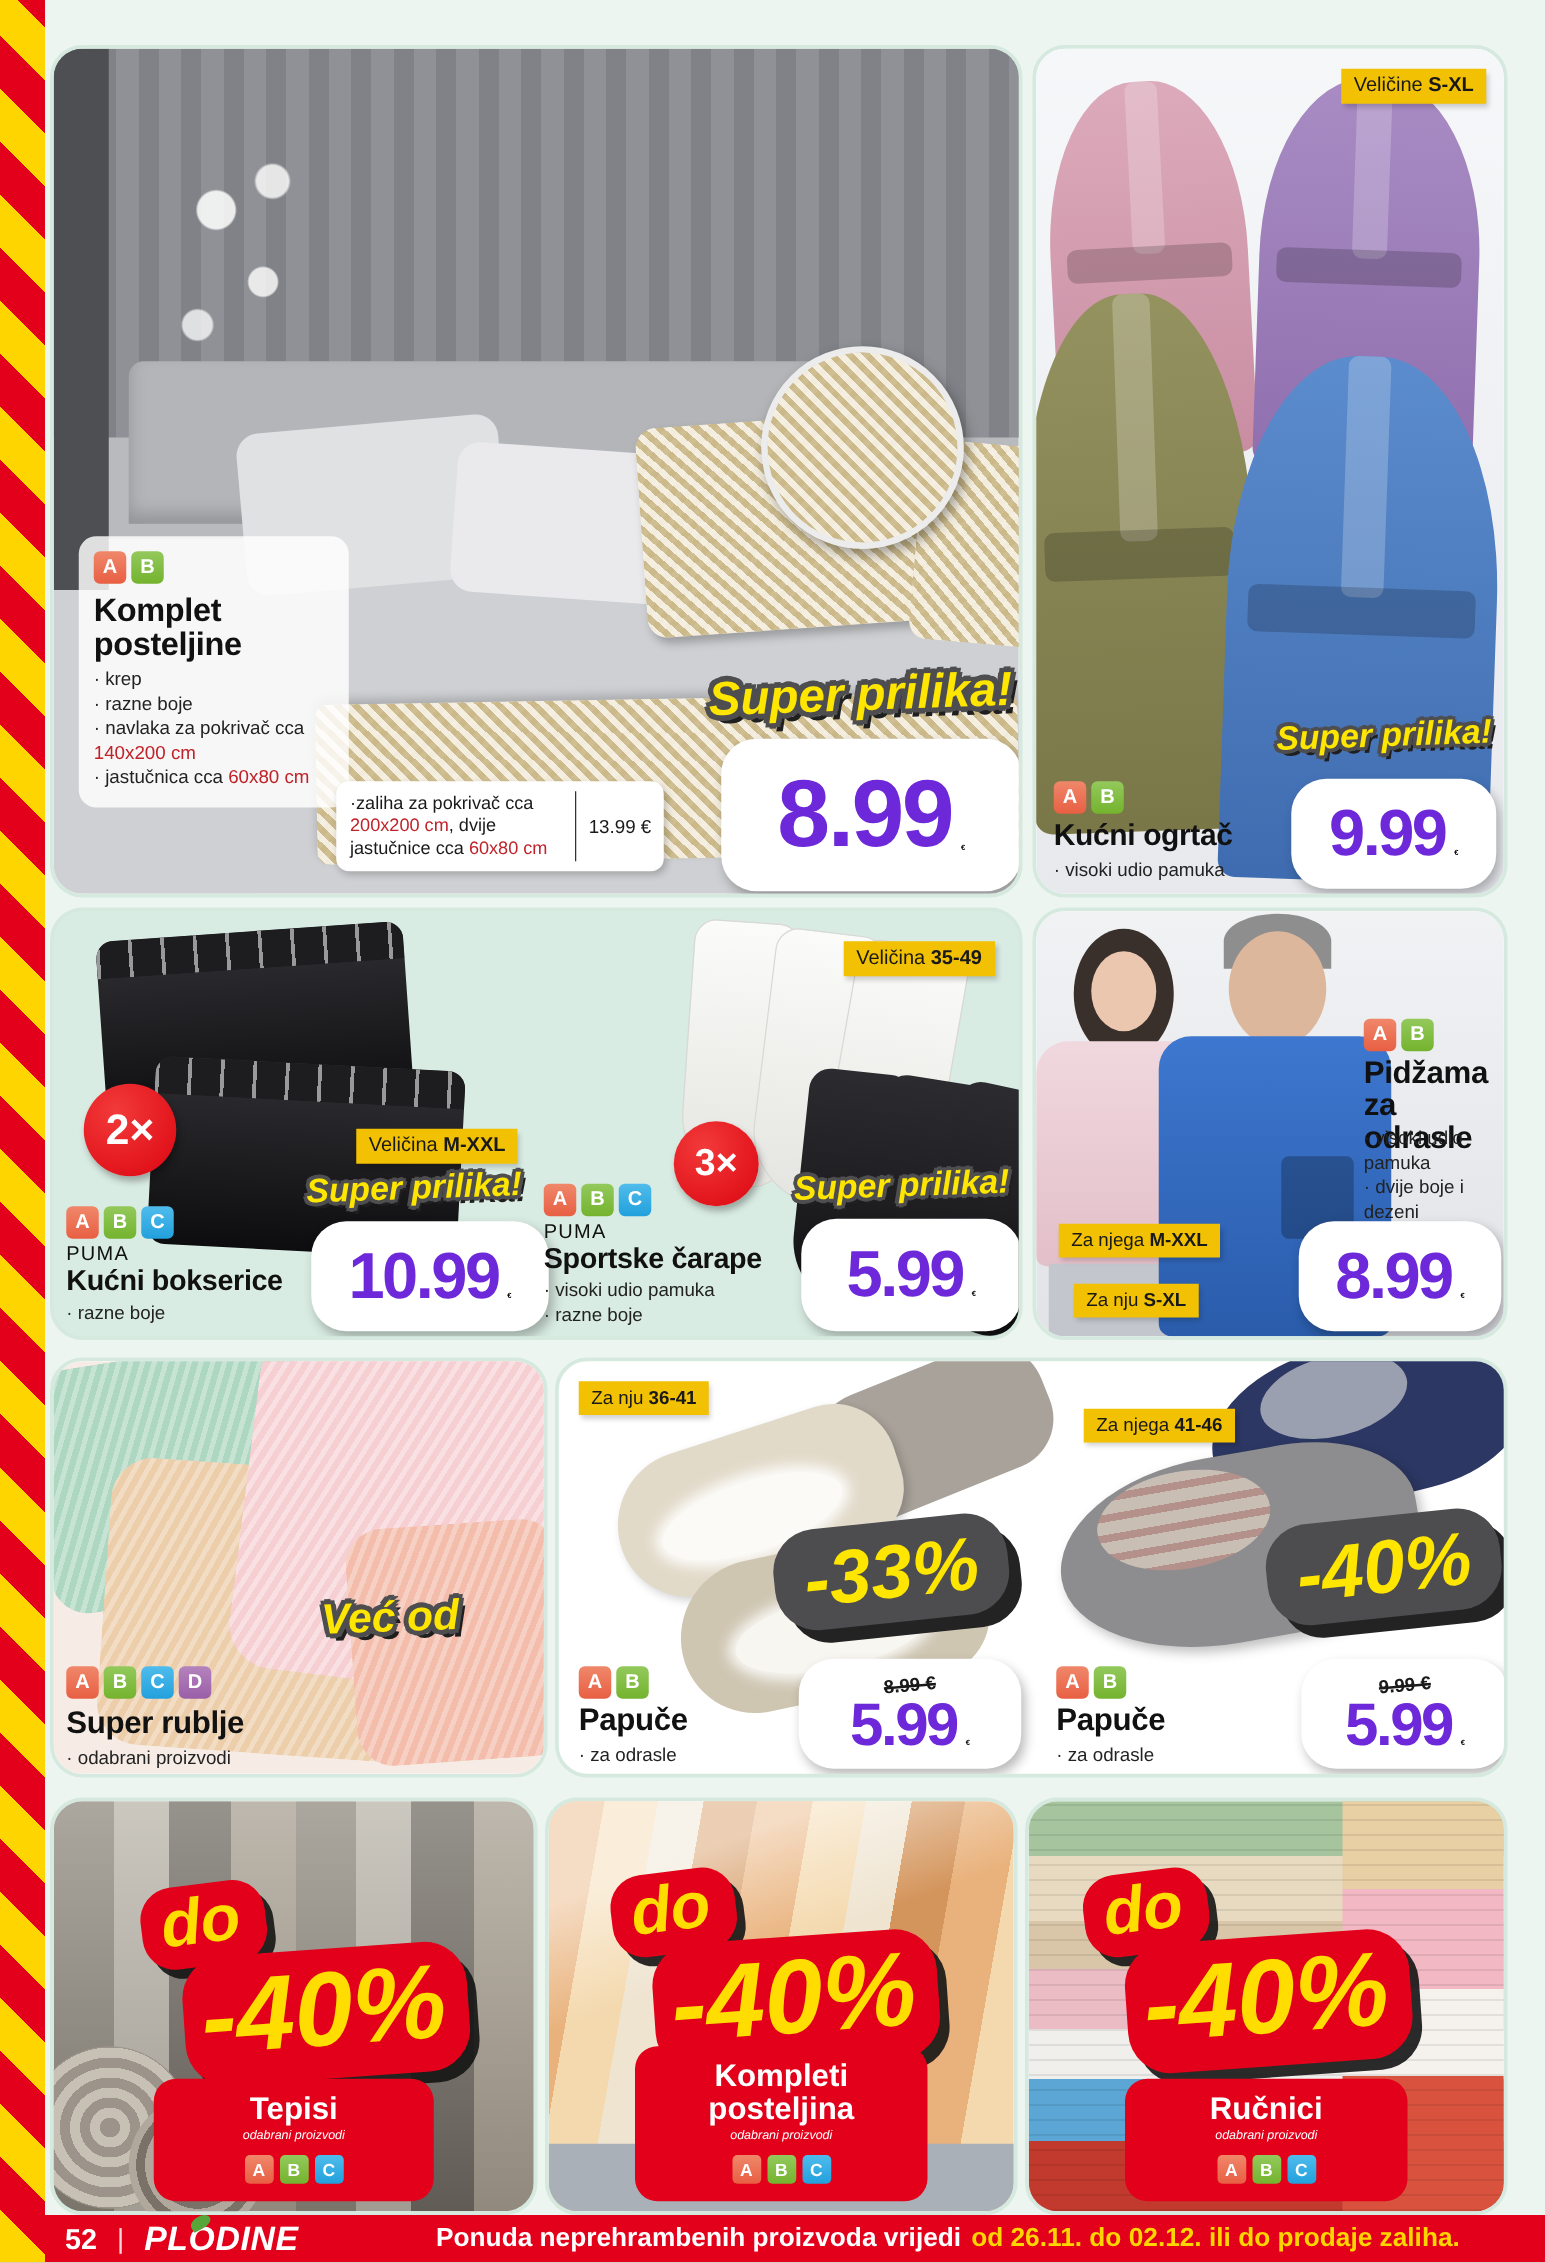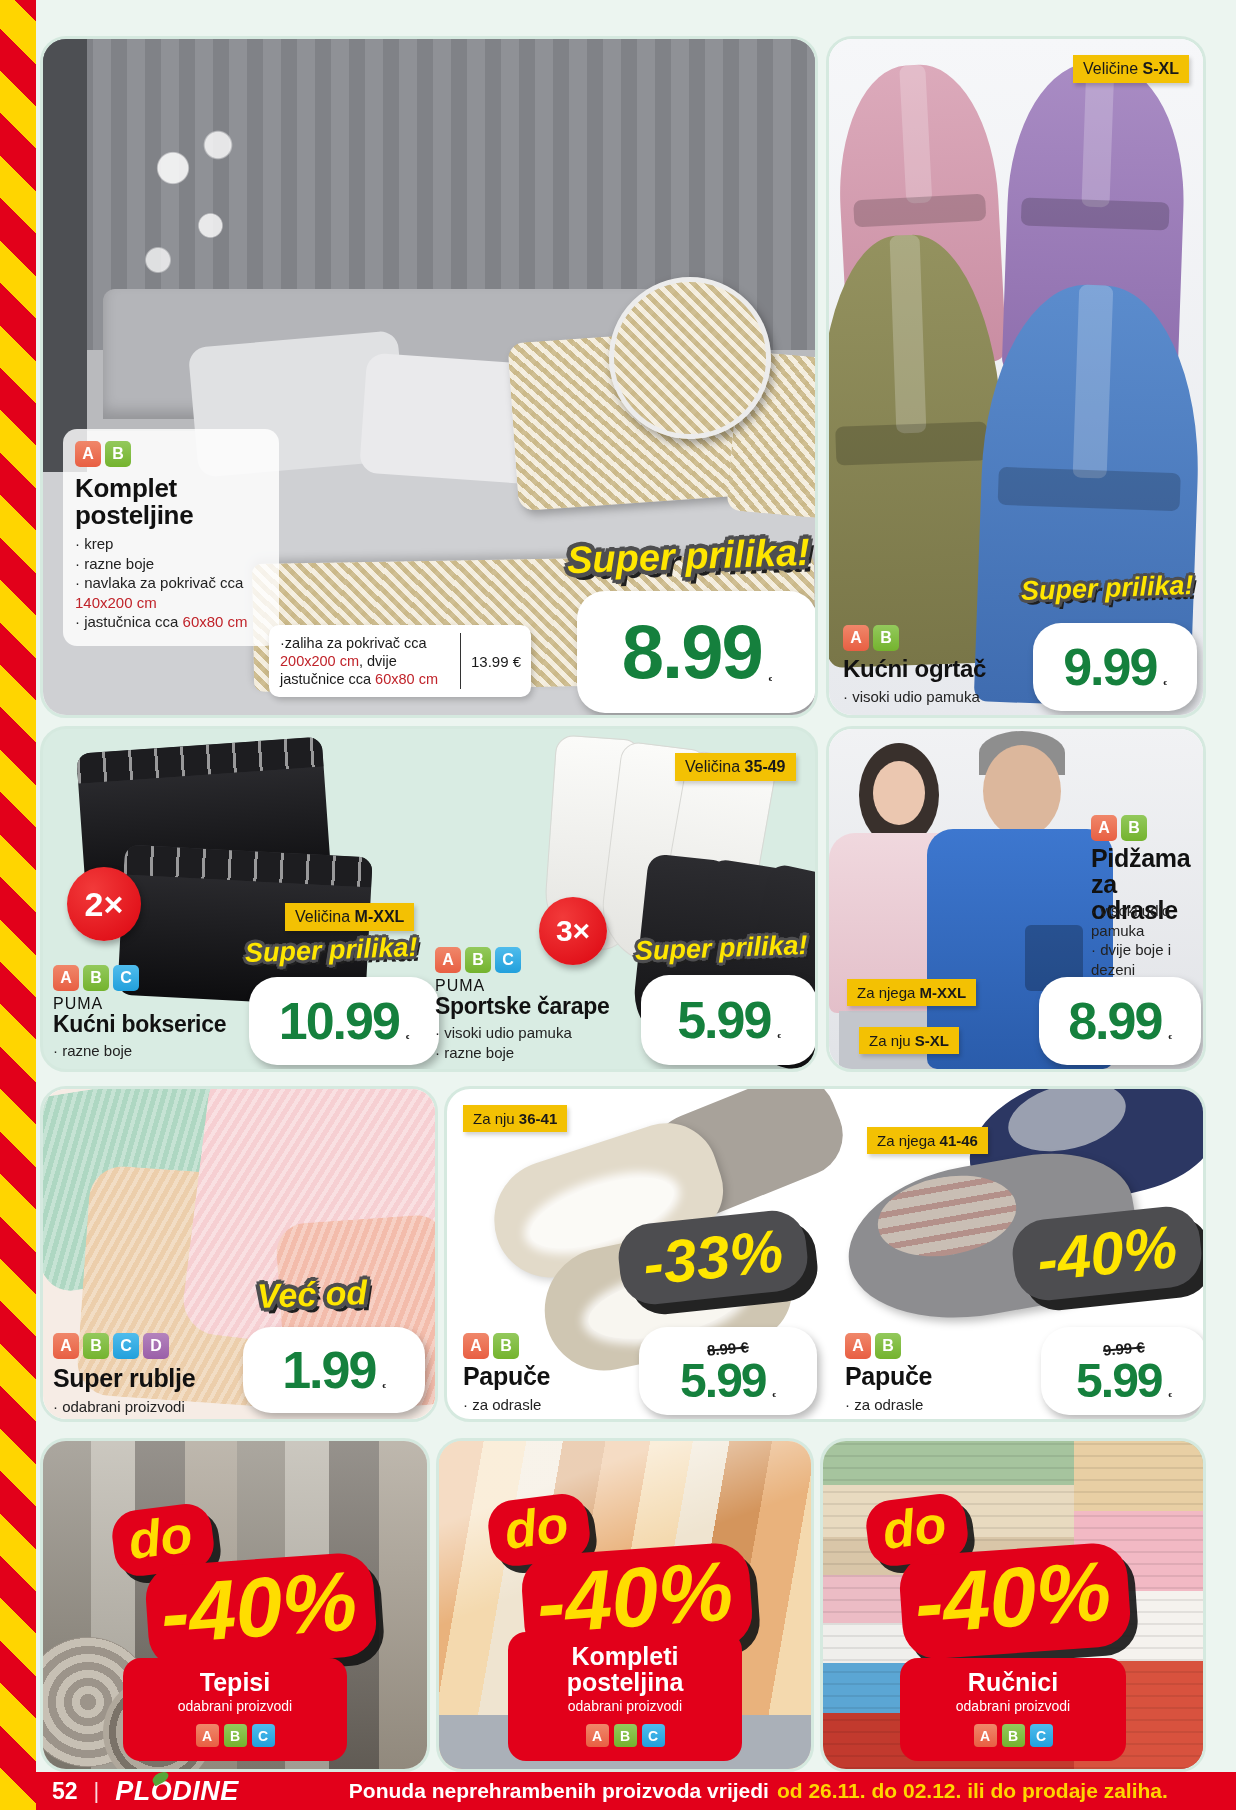--- a/index.html
+++ b/index.html
@@ -31,21 +31,21 @@
   .red{color:#c0232a;}
   
   .sp{font-style:italic;font-weight:bold;color:#ffe600;white-space:nowrap;letter-spacing:0;
       text-shadow:-0.09em -0.09em 0 #4e4e50,0.09em -0.09em 0 #4e4e50,-0.09em 0.09em 0 #4e4e50,
                   0.09em 0.09em 0 #4e4e50,0.12em 0 0 #4e4e50,-0.12em 0 0 #4e4e50,0 0.12em 0 #4e4e50,
                   0 -0.12em 0 #4e4e50,0.14em 0.18em 0 #1f1f1f;}
   
   .bubble{position:absolute;background:#fff;border-radius:28px;display:flex;flex-direction:column;
           align-items:center;justify-content:center;box-shadow:3px 5px 9px rgba(0,0,0,.28);}
   .prow{display:flex;align-items:flex-end;}
-  .pnum{font-weight:bold;color:#15803d;letter-spacing:-2px;line-height:.9;}
+  .pnum{font-weight:bold;color:#6d28d9;letter-spacing:-2px;line-height:.9;}
   .peur{font-weight:bold;color:#000;font-size:.38em;margin-left:7px;margin-bottom:4px;}
   .oldp{font-size:15px;font-weight:bold;color:#1a1a1a;text-decoration:line-through;
         text-decoration-thickness:2px;transform:rotate(-5deg);margin-bottom:2px;}
   
   .qty{position:absolute;background:radial-gradient(circle at 35% 30%,#f23a3a,#dc0510);border-radius:50%;
        color:#fff;font-weight:bold;display:flex;align-items:center;justify-content:center;
        box-shadow:2px 4px 6px rgba(0,0,0,.3);}
   
   .disc{position:absolute;background:#4d4d50;color:#ffe600;font-style:italic;font-weight:bold;
         border-radius:34px;padding:6px 24px;box-shadow:9px 11px 0 #232323;white-space:nowrap;}
@@ -54,21 +54,21 @@
   .do-tag{display:inline-block;background:#e2001a;color:#ffdd00;font-style:italic;font-weight:bold;
           font-size:52px;line-height:1;padding:4px 20px 10px 16px;border-radius:26px;
           transform:rotate(-7deg);box-shadow:6px 8px 0 rgba(20,20,20,.9);}
   .pct-tag{display:block;background:#e2001a;color:#ffdd00;font-style:italic;font-weight:bold;
            font-size:84px;line-height:1;padding:6px 18px 14px 14px;border-radius:34px;width:max-content;
            transform:rotate(-4deg);margin:-14px 0 0 34px;box-shadow:7px 9px 0 rgba(20,20,20,.9);}
   
   .rc{position:absolute;left:50%;transform:translateX(-50%);bottom:8px;background:#e2001a;z-index:5;
       border-radius:18px;color:#fff;text-align:center;padding:12px 10px 14px;}
   .rc-t{font-weight:bold;font-size:25px;line-height:1.02;}
-  .rc-n{font-size:14px;margin-top:3px;}
+  .rc-n{font-size:10px;margin-top:3px;font-style:italic;}
   .rc-b{display:flex;justify-content:center;gap:5px;margin-top:10px;}
   
   #footer{position:absolute;left:0;right:0;top:1772px;height:38px;background:#e2001a;z-index:30;
           display:flex;align-items:center;color:#fff;}
   .f52{font-size:23px;font-weight:bold;margin-left:52px;}
   .fpipe{margin:0 16px;font-size:22px;opacity:.85;font-weight:normal;}
   .flogo{font-size:27px;font-weight:bold;font-style:italic;letter-spacing:.5px;position:relative;}
   .fleaf{position:absolute;left:37px;top:-3px;width:17px;height:10px;background:#56a639;
          border-radius:60% 60% 60% 10%;transform:rotate(-28deg);}
   .ftext{font-size:21px;font-weight:bold;margin-left:110px;white-space:nowrap;}
@@ -260,26 +260,20 @@
 
     <div class="abs sp" style="left:214px;top:186px;font-size:34px;transform:rotate(-2deg);z-index:6;">Već od</div>
     <div class="bdrow abs" style="left:10px;top:244px;z-index:5;">
       <span class="bd a">A</span>
       <span class="bd b">B</span>
       <span class="bd c">C</span>
       <span class="bd d">D</span>
     </div>
     <div class="abs ptitle" style="left:10px;top:276px;font-size:25px;z-index:5;">Super rublje</div>
     <div class="abs pfeat" style="left:10px;top:308px;z-index:5;">· odabrani proizvodi</div>
-    <div class="bubble" style="left:200px;top:238px;width:182px;height:86px;z-index:6;">
-      <div class="prow">
-          <span class="pnum" style="font-size:52px;">1.99</span>
-          <span class="peur">€</span>
-        </div>
-    </div>
   </div>
 
   <div class="panel" style="left:444px;top:1086px;width:756px;height:330px;">
 
     <div class="ybadge" style="left:16px;top:16px;font-size:15px;"><span>Za nju </span><b>36-41</b></div>
     <div class="slipper" style="left:196px;top:6px;width:200px;height:104px;background:#a8a29a;border-radius:60px 50px 46px 56px;transform:rotate(-22deg);"></div>
     <div class="slipper" style="left:44px;top:54px;width:232px;height:116px;background:#e2dac9;border-radius:64px 54px 50px 60px;transform:rotate(-18deg);box-shadow:2px 4px 8px rgba(0,0,0,.18);"></div>
     <div class="slipper" style="left:80px;top:96px;width:150px;height:56px;background:#fbfaf6;border-radius:50%;transform:rotate(-18deg);box-shadow:0 0 10px 6px rgba(255,255,255,.9);"></div>
     <div class="slipper" style="left:96px;top:146px;width:248px;height:122px;background:#cfc6b2;border-radius:66px 56px 52px 62px;transform:rotate(-12deg);"></div>
     <div class="slipper" style="left:140px;top:188px;width:158px;height:58px;background:#f8f6f0;border-radius:50%;transform:rotate(-12deg);box-shadow:0 0 10px 6px rgba(255,255,255,.85);"></div>

